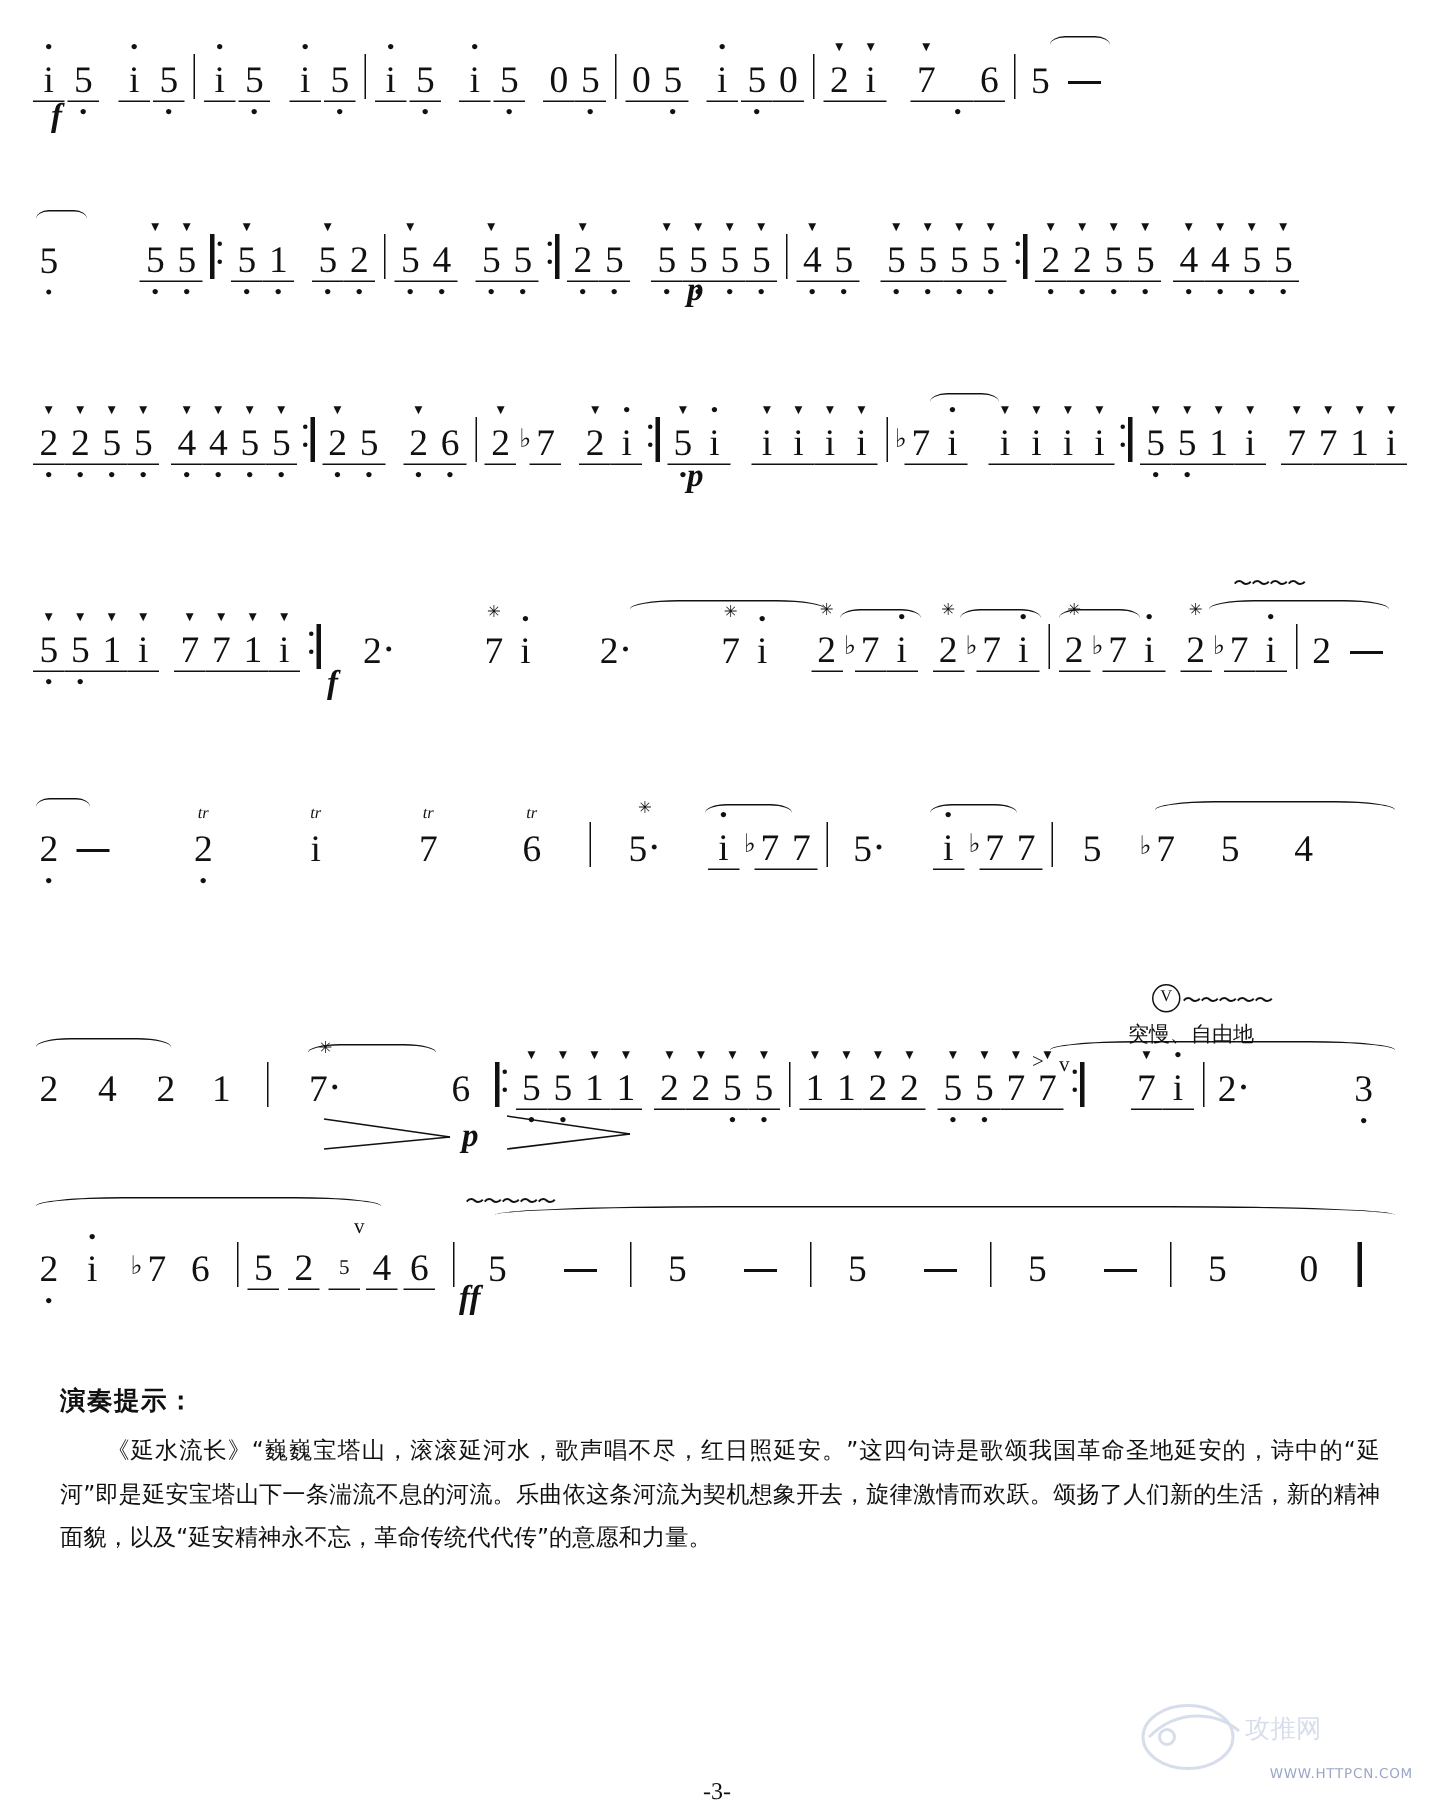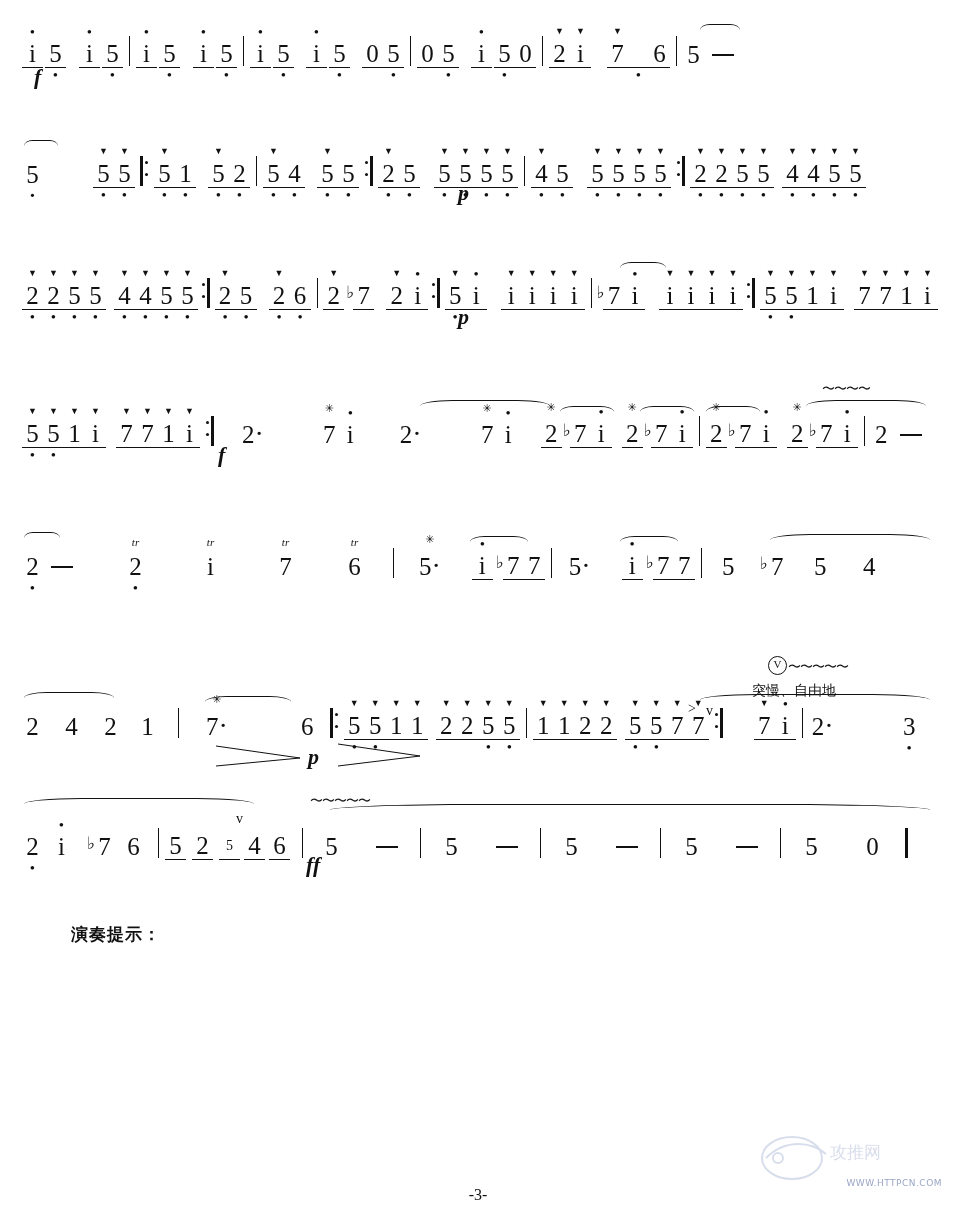--- a/index.html
+++ b/index.html
@@ -210,21 +210,20 @@
   #notes {
     position: absolute;
     left: 40px;
     top: 920px;
     width: 880px;
     font-family: "DejaVu Sans", sans-serif;
     font-size: 15.5px;
     line-height: 29px;
     color: #111;
     text-align: justify;
-    margin-left: 31px;
   }
   #notes h3 {
     font-size: 17px;
     font-weight: bold;
     margin: 0 0 4px 0;
     letter-spacing: 1px;
   }
   #notes p {
     margin: 0;
     text-indent: 2em;
@@ -554,20 +553,21 @@
     <div class="slur" style="left:330px; top:14px; width:600px;"></div>
     <div class="tilde" style="left:310px; top:6px;">〜〜〜〜〜</div>
     <div class="vsign" style="left:236px; top:22px;">v</div>
     <div class="dyn" style="left:306px; top:62px;">ff</div>
   </div>
 
 </div>
 
 <div id="notes">
   <h3>演奏提示：</h3>
+  <p>《延水流长》“巍巍宝塔山，滚滚延河水，歌声唱不尽，红日照延安。”这四句诗是歌颂我国革命圣地延安的，诗中的“延河”即是延安宝塔山下一条湍流不息的河流。乐曲依这条河流为契机想象开去，旋律激情而欢跃。颂扬了人们新的生活，新的精神面貌，以及“延安精神永不忘，革命传统代代传”的意愿和力量。</p>
 </div>
 
 <svg class="watermark" viewBox="0 0 190 62">
   <ellipse cx="40" cy="30" rx="30" ry="21" fill="none" stroke="#a9b6d4" stroke-width="2"></ellipse>
   <path d="M14 30 C 34 10, 60 14, 74 26" fill="none" stroke="#a9b6d4" stroke-width="2"></path>
   <circle cx="26" cy="30" r="5" fill="none" stroke="#a9b6d4" stroke-width="2"></circle>
   <text x="78" y="30" font-family="DejaVu Sans, sans-serif" font-size="17" fill="#a9b6d4">攻推网</text>
 </svg>
 <div class="wm-text">WWW.HTTPCN.COM</div>
 

